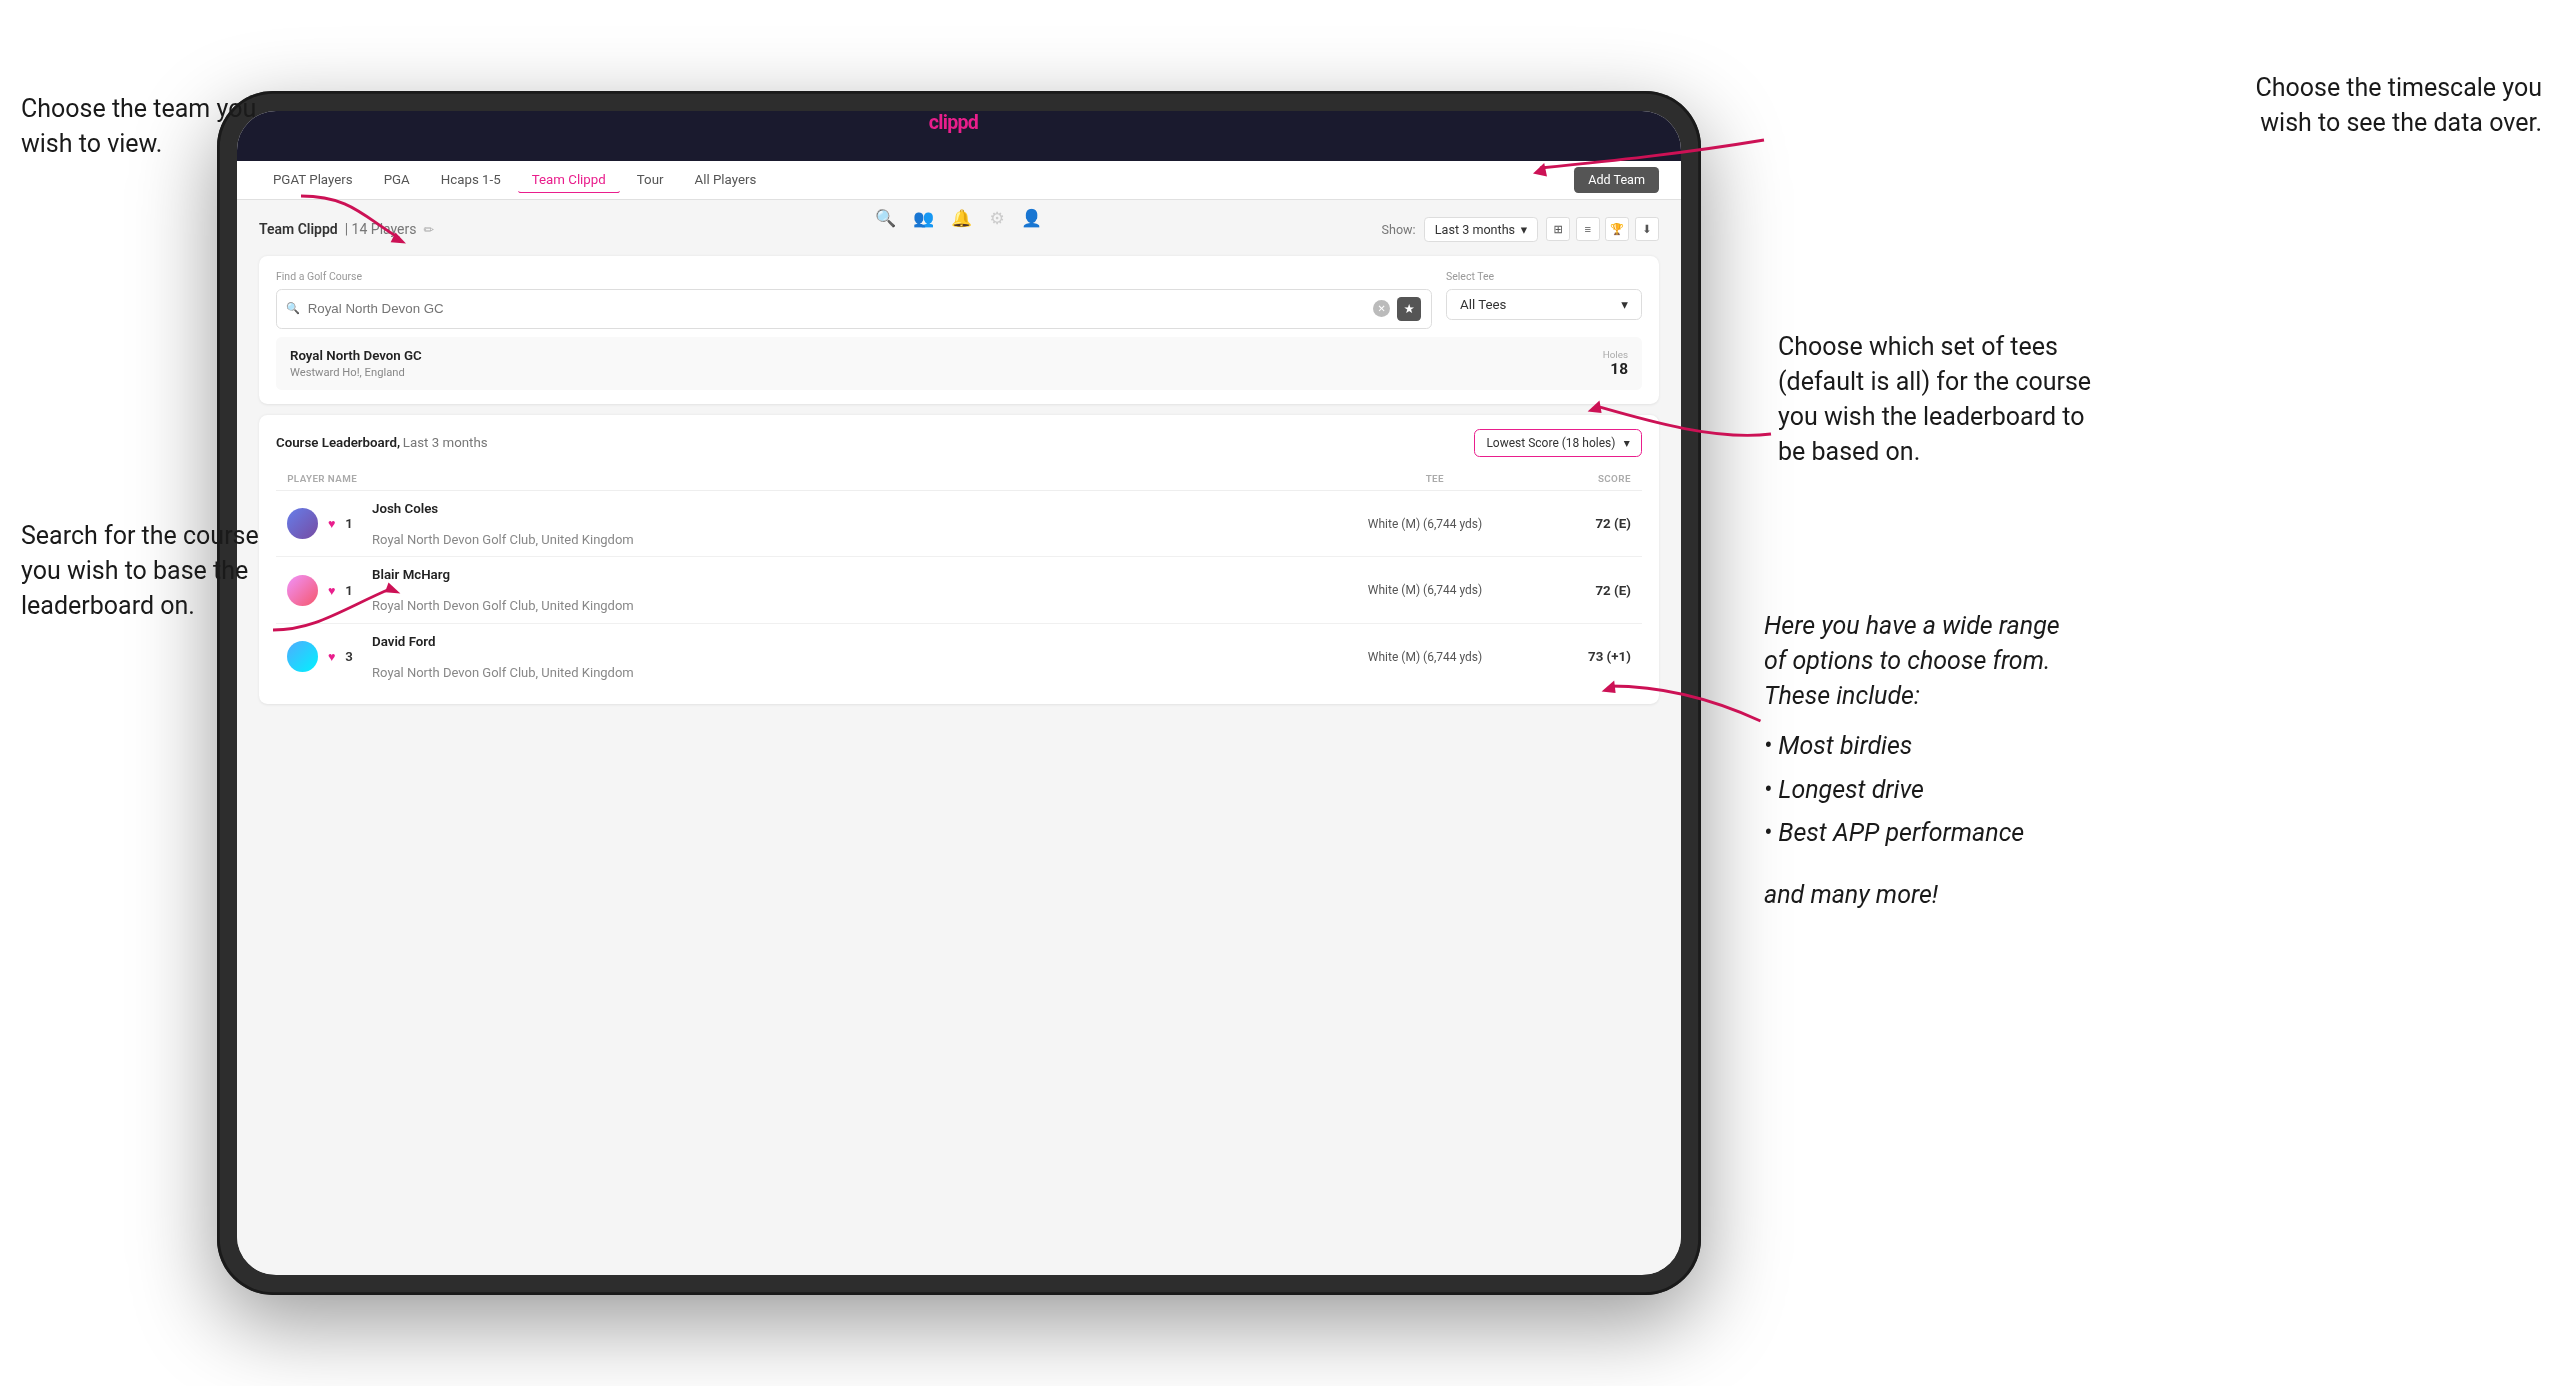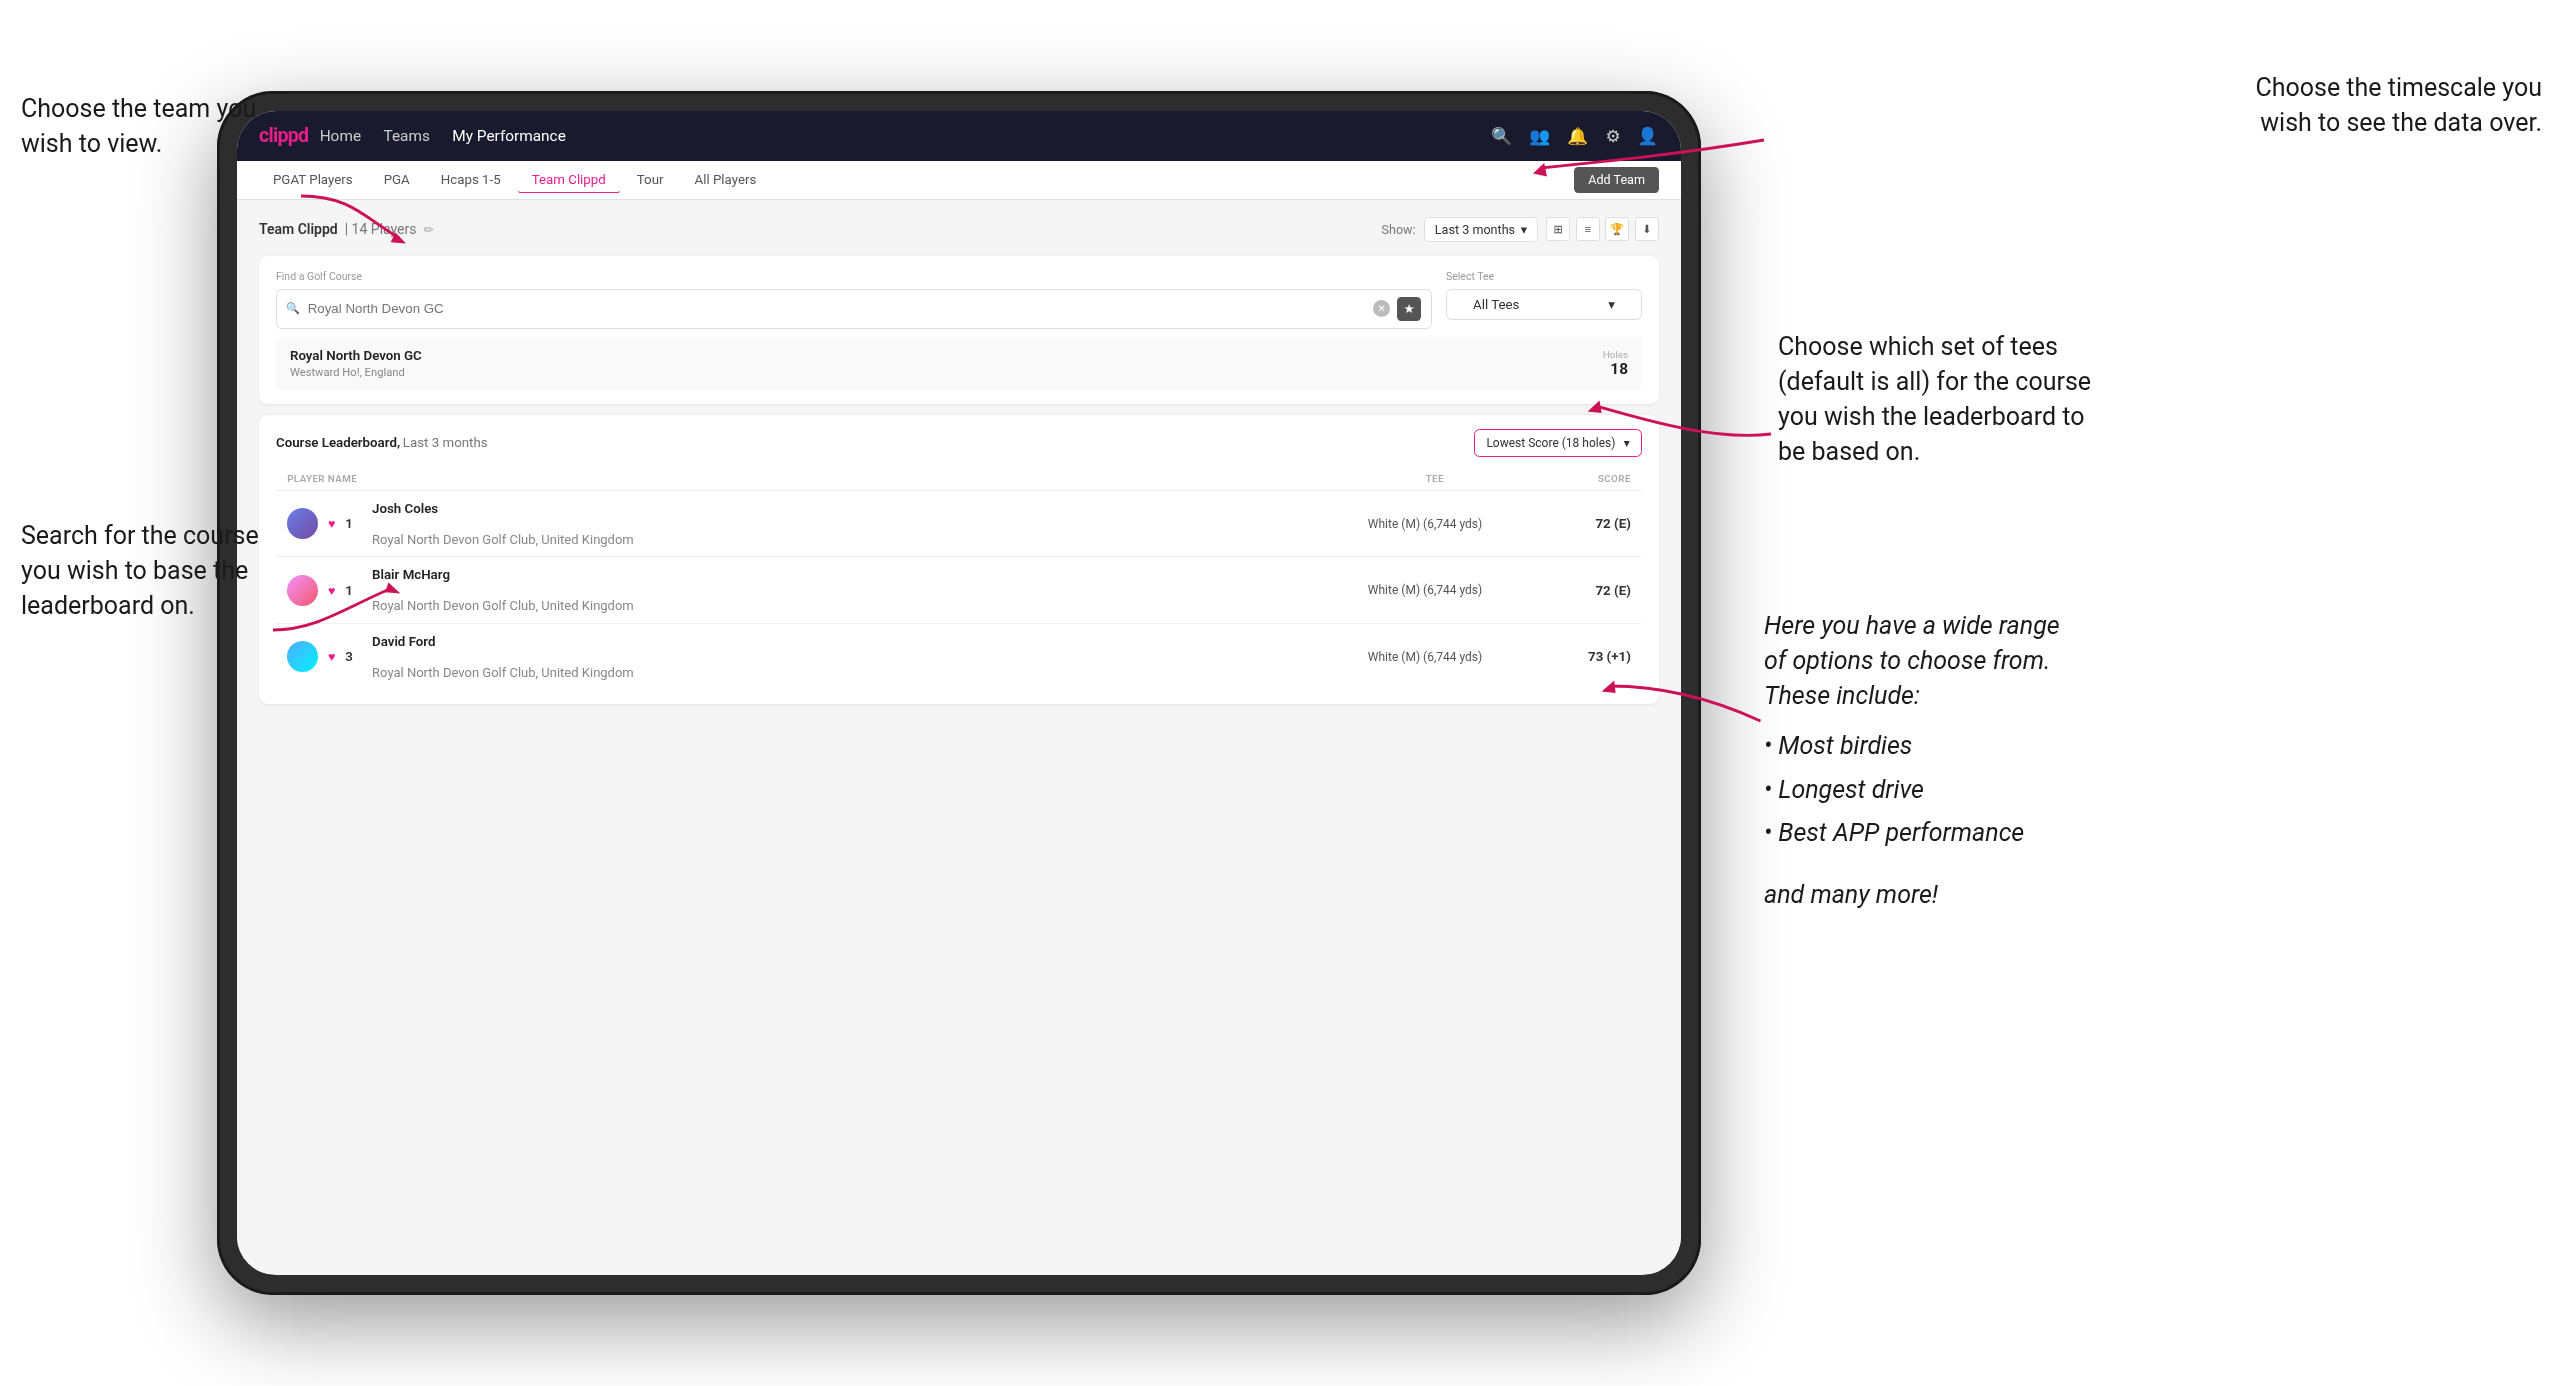--- a/index.html
+++ b/index.html
@@ -44,20 +44,22 @@
       overflow: hidden;
     }
 
     
     .nav-bar {
       background: #1a1a2e;
       height: 50px;
       display: flex;
       align-items: center;
       padding: 0 22.4px;
+      gap: 28px;
+      flex-direction: column;
     }
 
     .nav-logo {
       color: #e91e8c;
       font-size: 19.6px;
       font-weight: 700;
       letter-spacing: -0.7px;
       margin-right: 11.2px;
     }
 
@@ -279,21 +281,21 @@
 
     .tee-field-wrap {
       width: 196px;
     }
 
     .tee-select {
       display: flex;
       align-items: center;
       border: 0.7px solid #ddd;
       border-radius: 5.6px;
-      padding: 7px 26px;
+      padding: 7px 13px;
       background: white;
       justify-content: space-between;
       cursor: pointer;
       font-size: 13.3px;
       color: #333;
     }
 
     
     .course-result {
       background: #f9f9f9;

